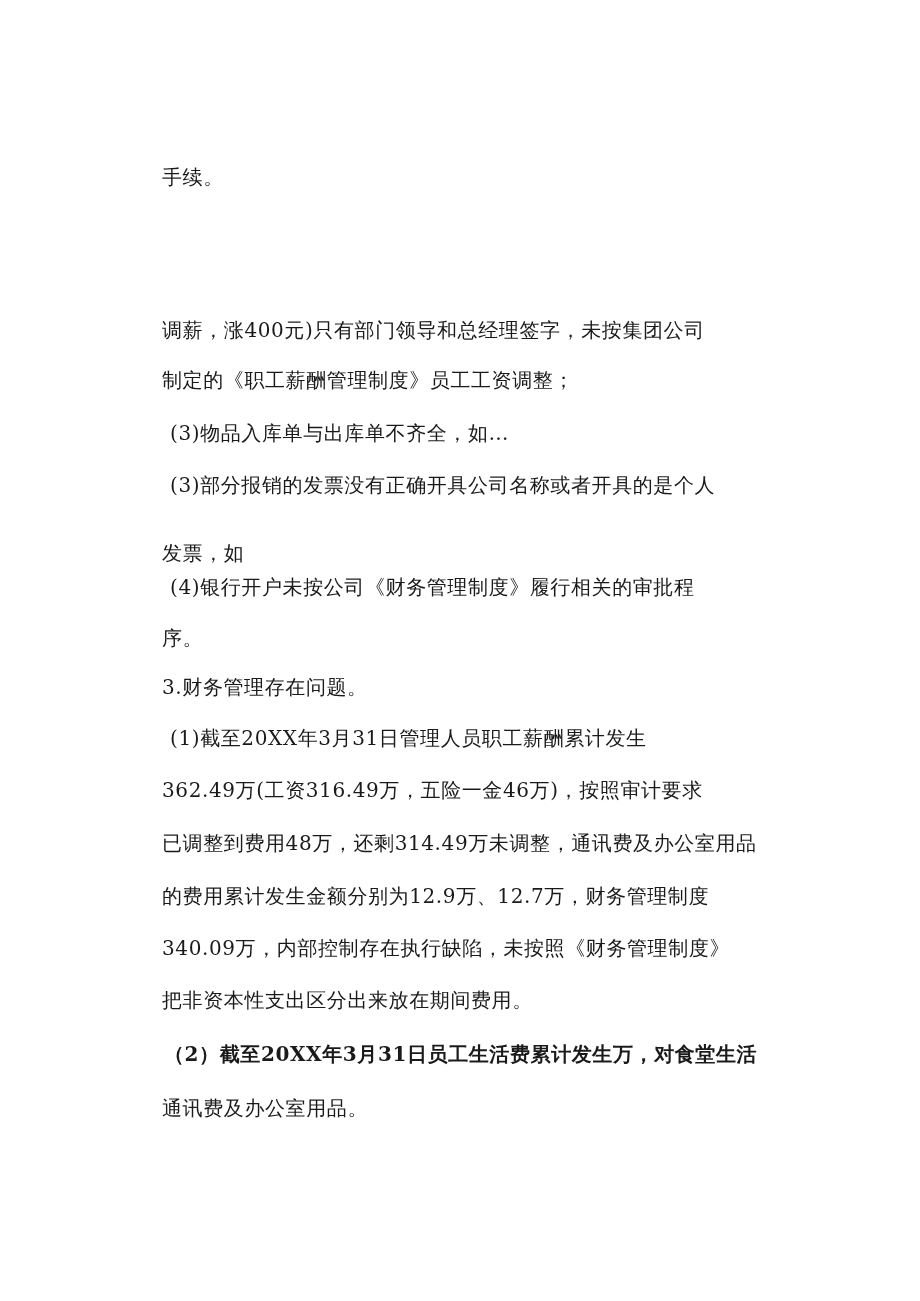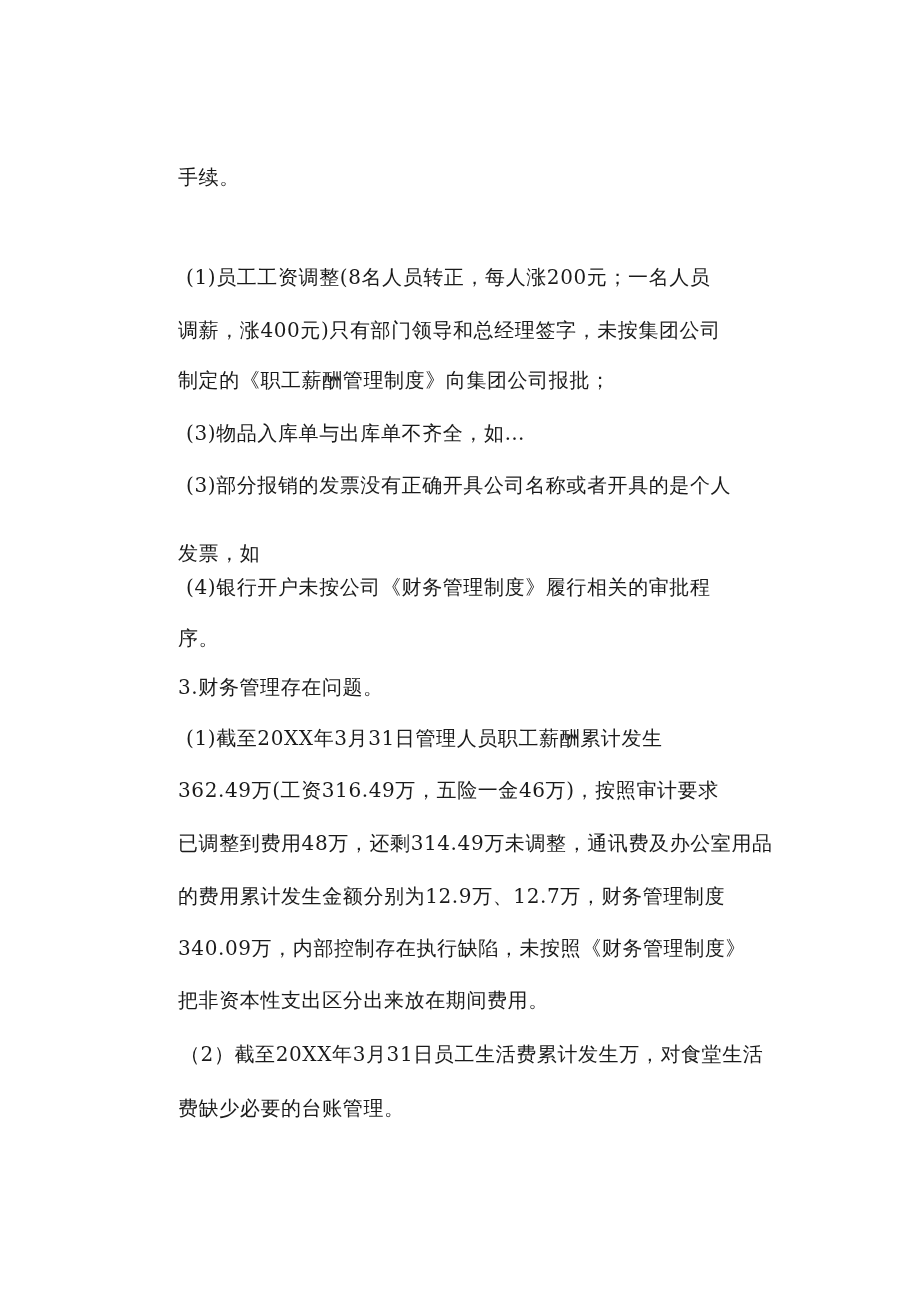--- a/index.html
+++ b/index.html
@@ -22,40 +22,38 @@
     }
     .line {
       position: absolute;
       left: 162px;
       white-space: nowrap;
       font-family: "DejaVu Serif", "Liberation Serif", serif;
       font-size: 20px;
       line-height: 24px;
       color: #1a1a1a;
       letter-spacing: 0.6px;
-      margin-left: 16px;
     }
     .indent { left: 170px; }
-    .indent2 { left: 164px; }
+    .indent2 { left: 164px; font-weight: bold; }
   </style>
 </head>
 <body>
 
 <div class="page">
   <div class="line" style="top:165px">手续。</div>
-  <div class="line indent" style="top:265px">(1)员工工资调整(8名人员转正，每人涨200元；一名人员</div>
   <div class="line" style="top:318px">调薪，涨400元)只有部门领导和总经理签字，未按集团公司</div>
-  <div class="line" style="top:368px">制定的《职工薪酬管理制度》向集团公司报批；</div>
+  <div class="line" style="top:368px">制定的《职工薪酬管理制度》员工工资调整；</div>
   <div class="line indent" style="top:421px">(3)物品入库单与出库单不齐全，如…</div>
   <div class="line indent" style="top:473px">(3)部分报销的发票没有正确开具公司名称或者开具的是个人</div>
   <div class="line" style="top:541px">发票，如</div>
   <div class="line indent" style="top:575px">(4)银行开户未按公司《财务管理制度》履行相关的审批程</div>
   <div class="line" style="top:626px">序。</div>
   <div class="line" style="top:675px">3.财务管理存在问题。</div>
   <div class="line indent" style="top:726px">(1)截至20XX年3月31日管理人员职工薪酬累计发生</div>
   <div class="line" style="top:778px">362.49万(工资316.49万，五险一金46万)，按照审计要求</div>
   <div class="line" style="top:831px">已调整到费用48万，还剩314.49万未调整，通讯费及办公室用品</div>
   <div class="line" style="top:884px">的费用累计发生金额分别为12.9万、12.7万，财务管理制度</div>
   <div class="line" style="top:936px">340.09万，内部控制存在执行缺陷，未按照《财务管理制度》</div>
   <div class="line" style="top:988px">把非资本性支出区分出来放在期间费用。</div>
   <div class="line indent2" style="top:1042px">（2）截至20XX年3月31日员工生活费累计发生万，对食堂生活</div>
-  <div class="line" style="top:1096px">费缺少必要的台账管理。</div>
+  <div class="line" style="top:1096px">通讯费及办公室用品。</div>
 </div>
 
 </body></html>

